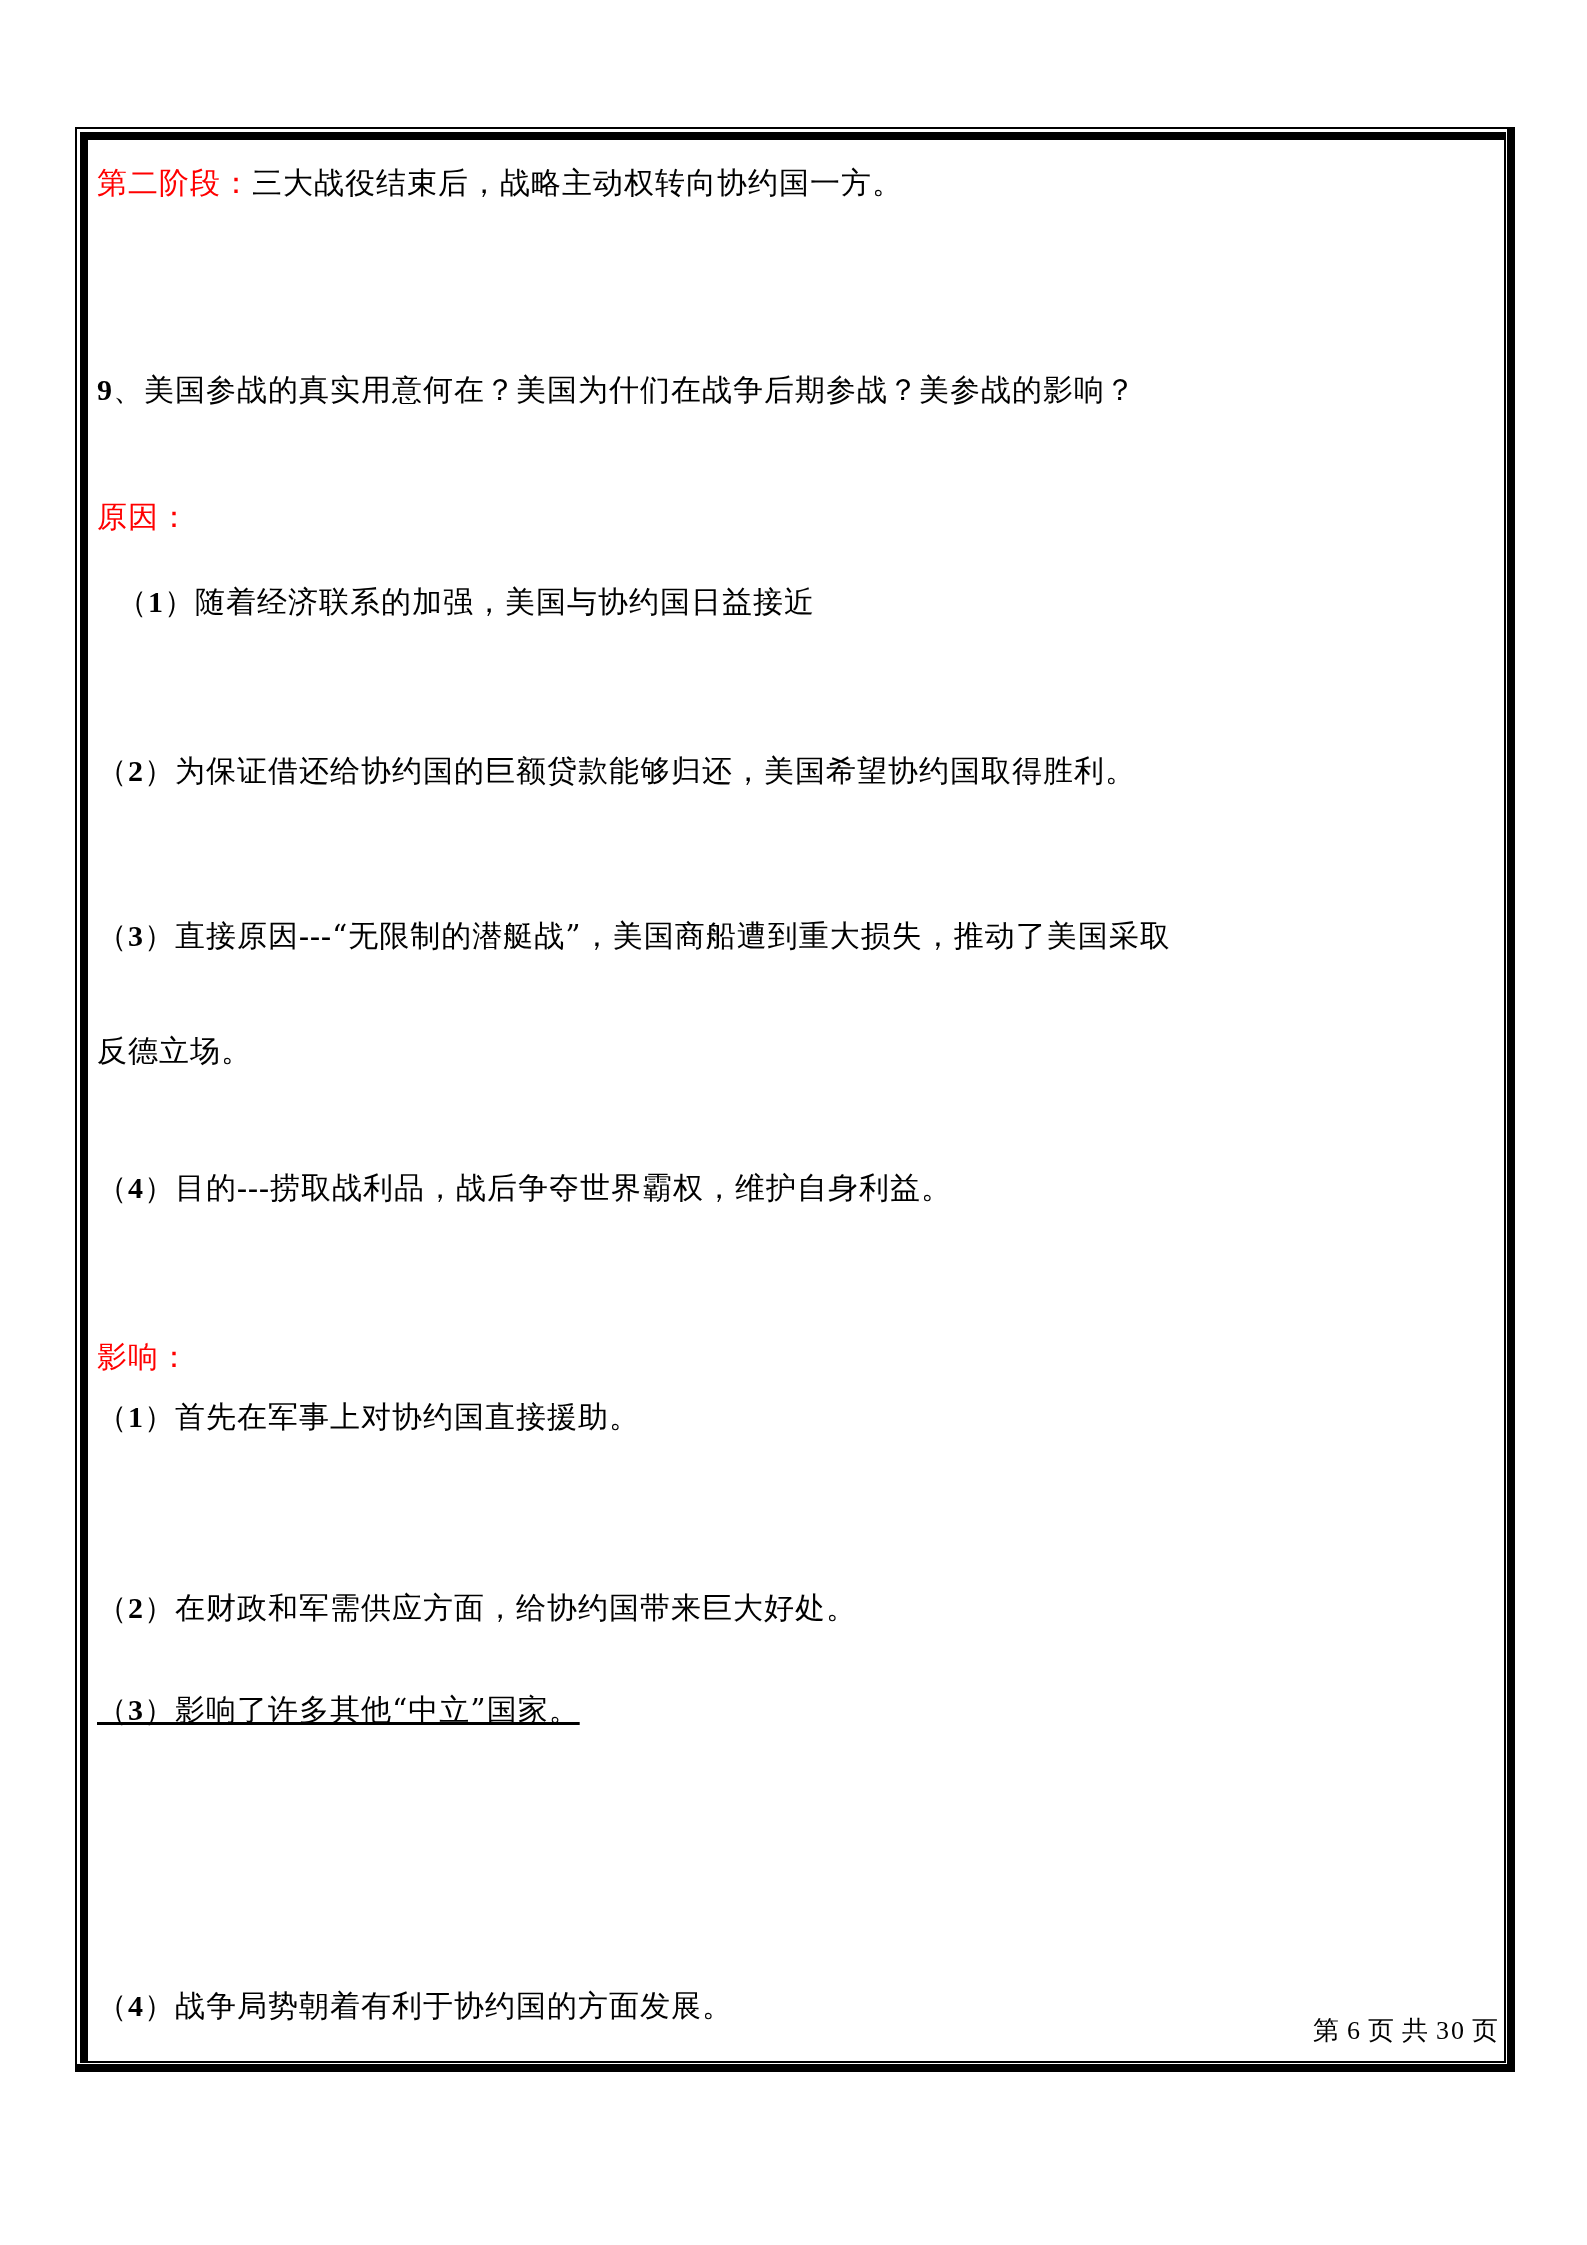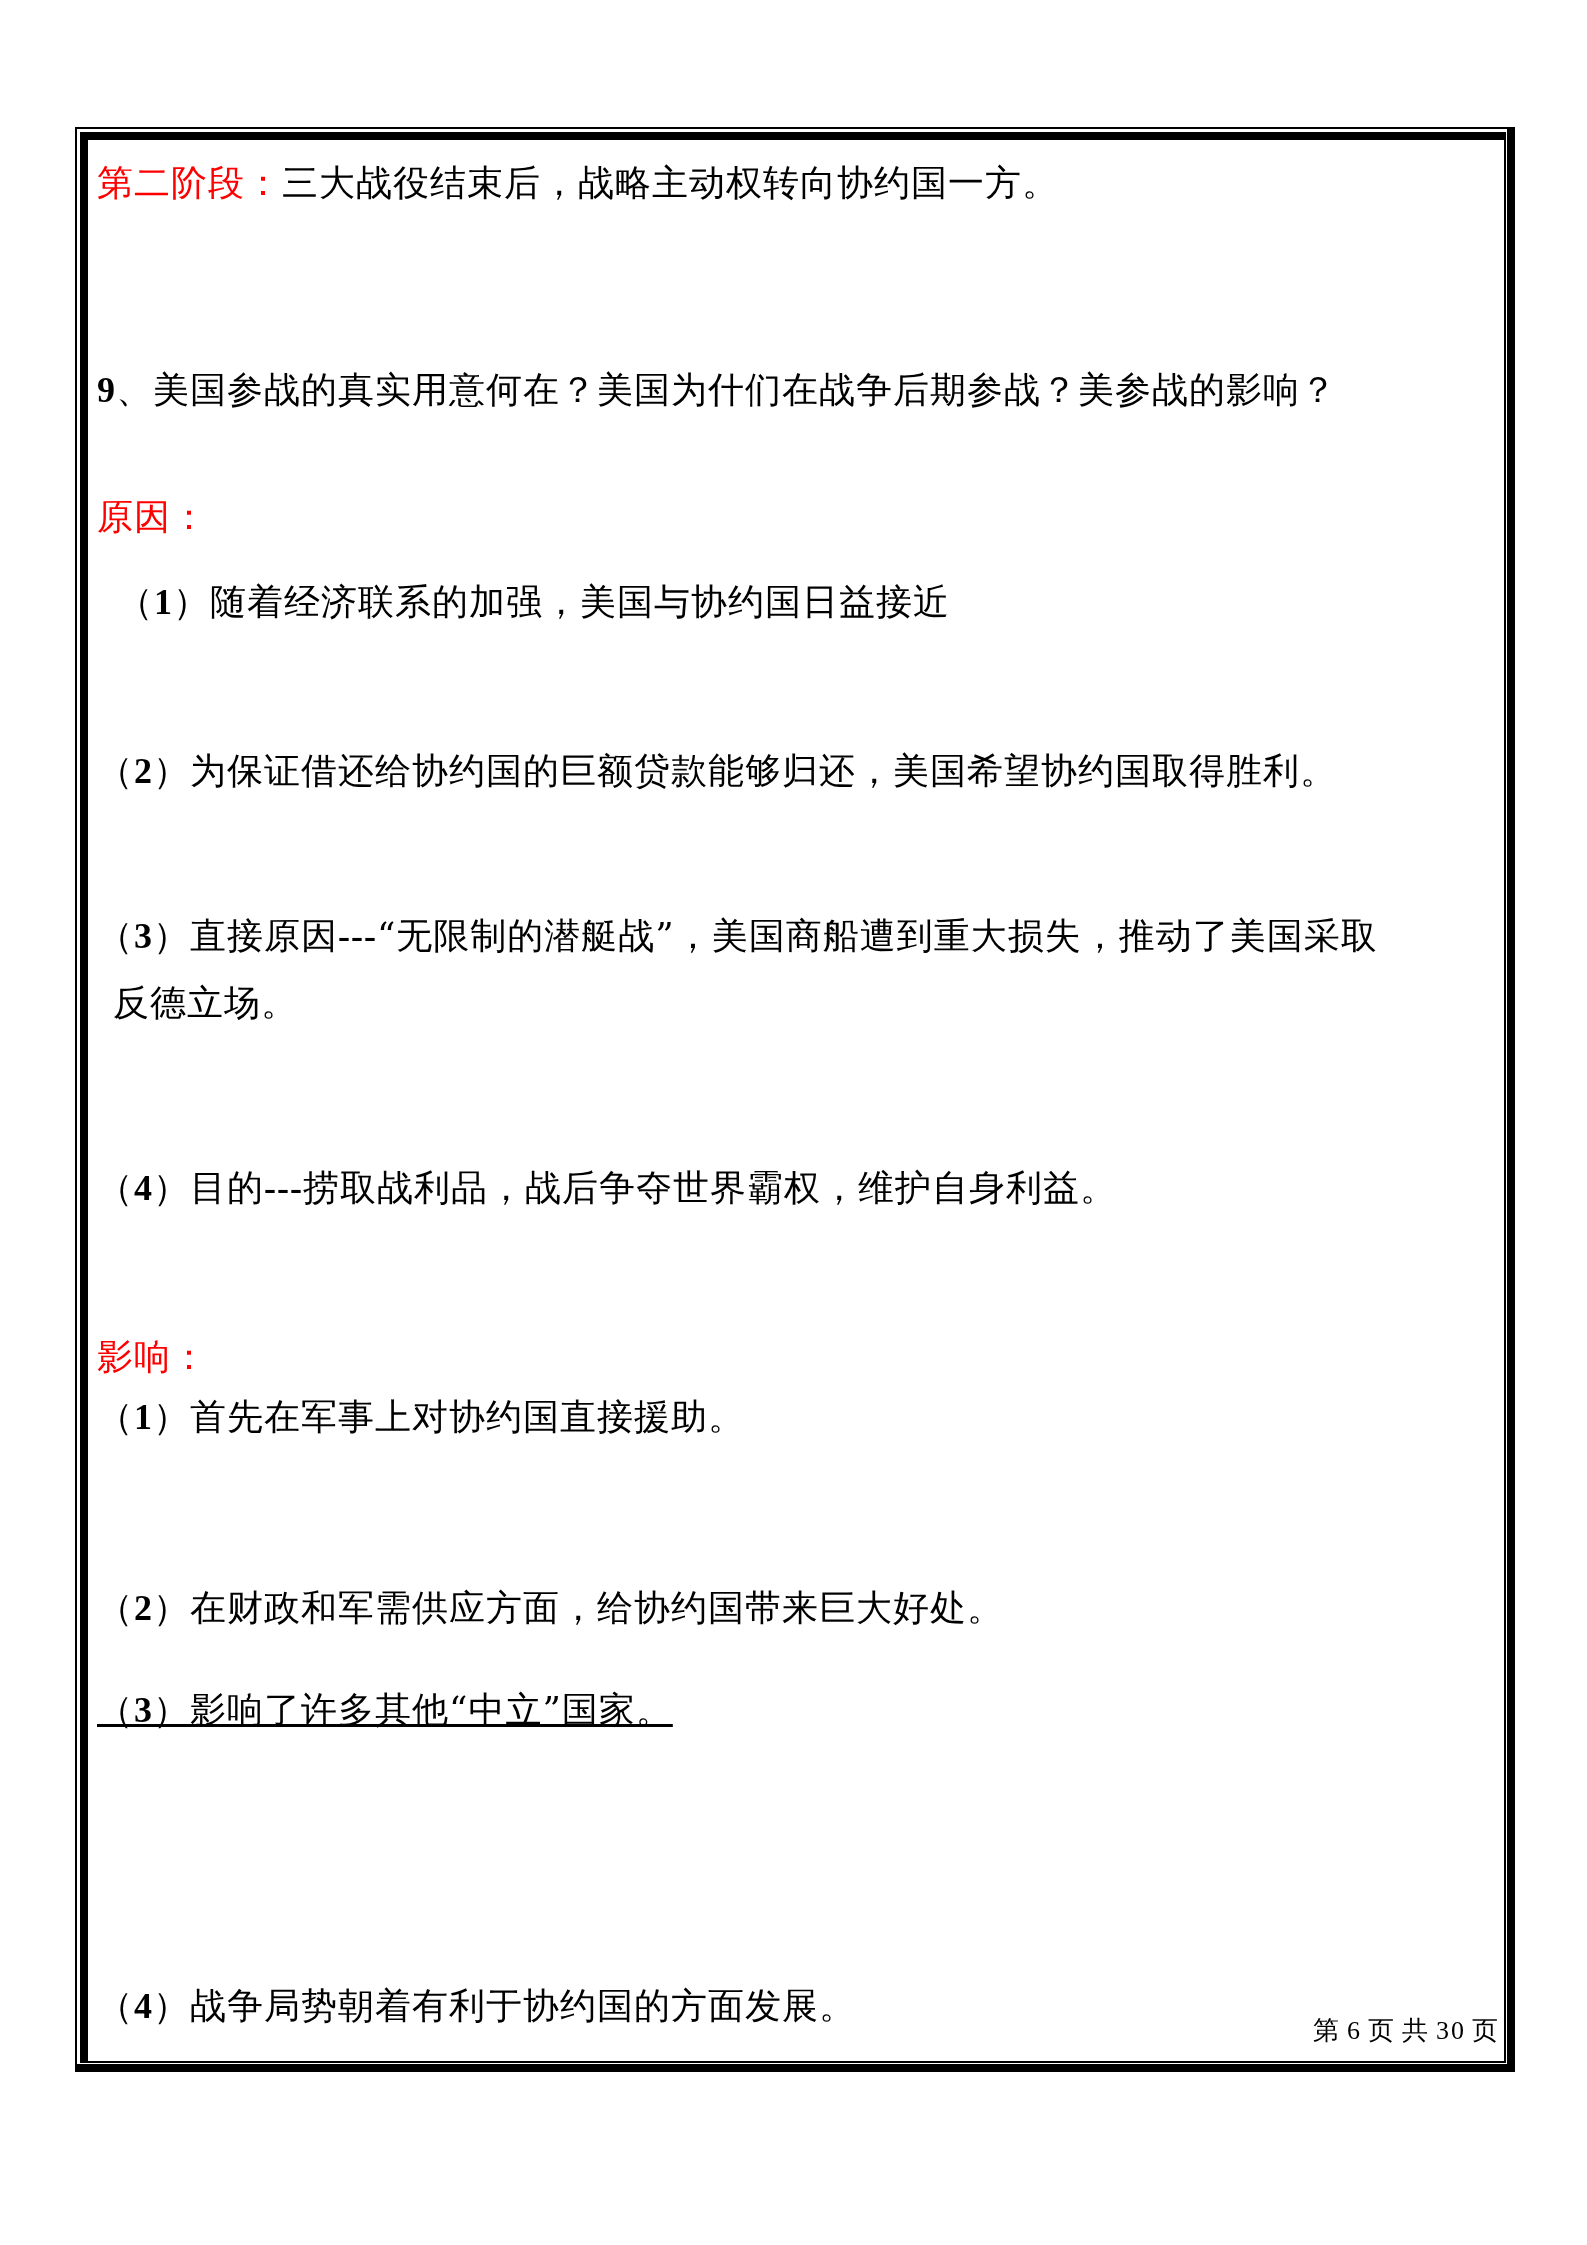--- a/index.html
+++ b/index.html
@@ -37,21 +37,21 @@
       box-sizing: border-box;
       border-top: 8px solid #000;
       border-left: 8px solid #000;
       border-right: 2px solid #000;
       border-bottom: 2px solid #000;
     }
     .line {
       position: absolute;
       left: 97px;
       width: 1410px;
-      font-size: 36px;
+      font-size: 30px;
       line-height: 44px;
       height: 44px;
       white-space: nowrap;
       letter-spacing: 1px;
     }
     .red { color: #ff0000; }
     .bold-num { font-weight: bold; font-family: "Liberation Serif", "DejaVu Serif", serif; }
     .paren { font-weight: normal; }
     .footer {
       position: absolute;
@@ -86,21 +86,21 @@
   <span class="paren">（</span><span class="bold-num">1</span><span class="paren">）</span><span>随着经济联系的加强，美国与协约国日益接近</span>
 </div>
 
 <div class="line" style="top:749px;">
   <span class="paren">（</span><span class="bold-num">2</span><span class="paren">）</span><span>为保证借还给协约国的巨额贷款能够归还，美国希望协约国取得胜利。</span>
 </div>
 
 <div class="line" style="top:914px;">
   <span class="paren">（</span><span class="bold-num">3</span><span class="paren">）</span><span>直接原因</span><span class="bold-num">---</span><span>“无限制的潜艇战”，美国商船遭到重大损失，推动了美国采取</span>
 </div>
-<div class="line" style="top:981px;margin-left:16px;">反德立场。</div>
+<div class="line" style="top:1029px;">反德立场。</div>
 
 <div class="line" style="top:1166px;">
   <span class="paren">（</span><span class="bold-num">4</span><span class="paren">）</span><span>目的</span><span class="bold-num">---</span><span>捞取战利品，战后争夺世界霸权，维护自身利益。</span>
 </div>
 
 <div class="line red" style="top:1335px;">影响：</div>
 
 <div class="line" style="top:1395px;">
   <span class="paren">（</span><span class="bold-num">1</span><span class="paren">）</span><span>首先在军事上对协约国直接援助。</span>
 </div>

